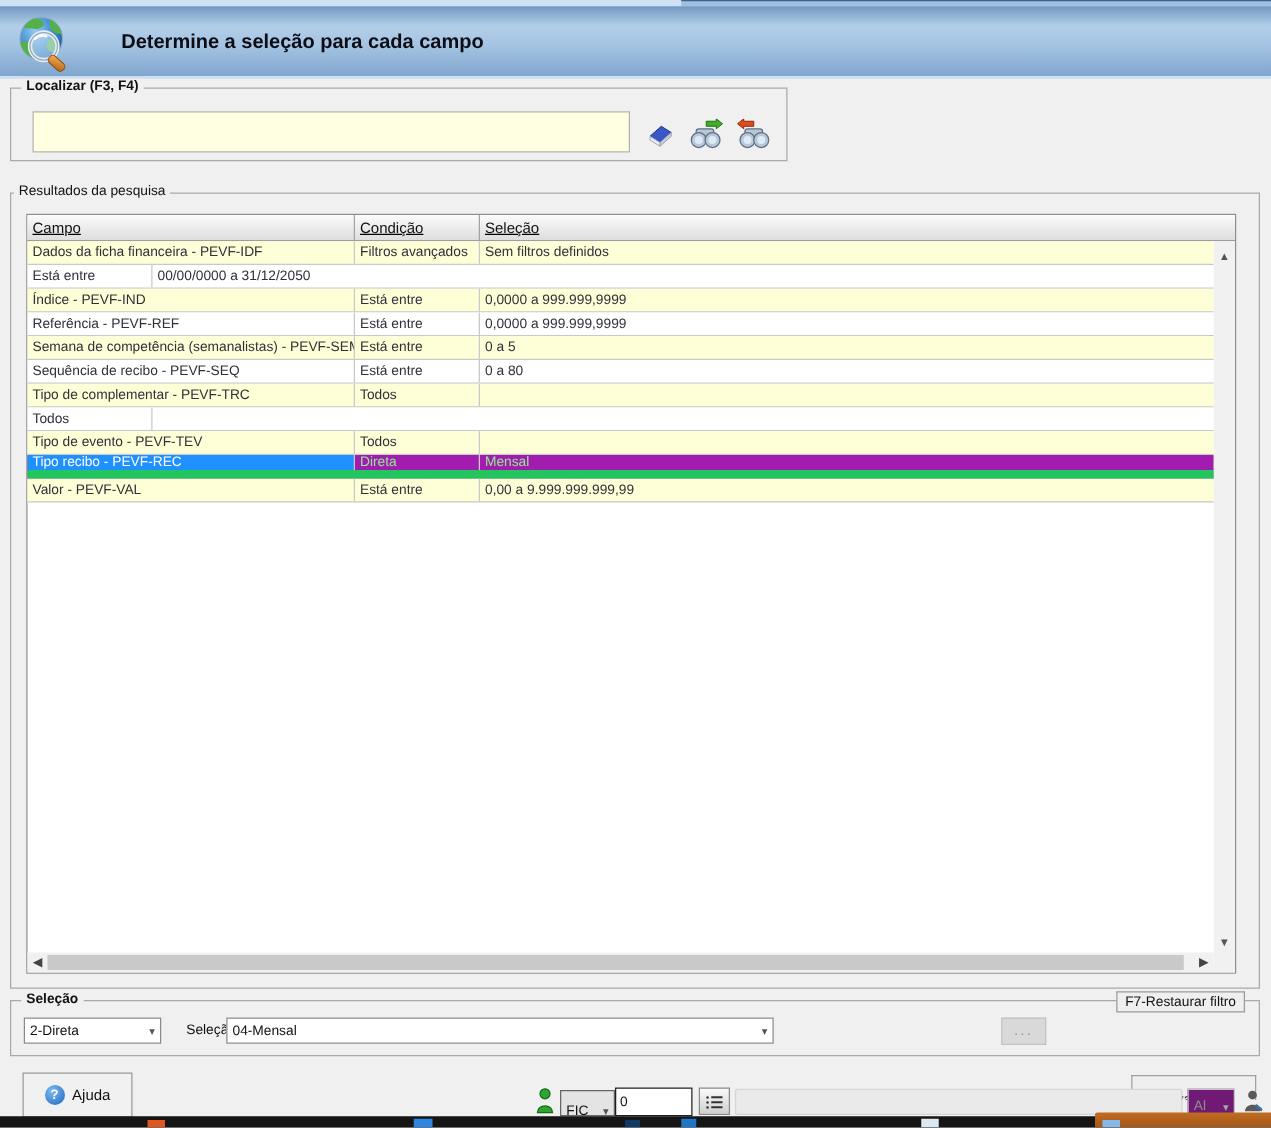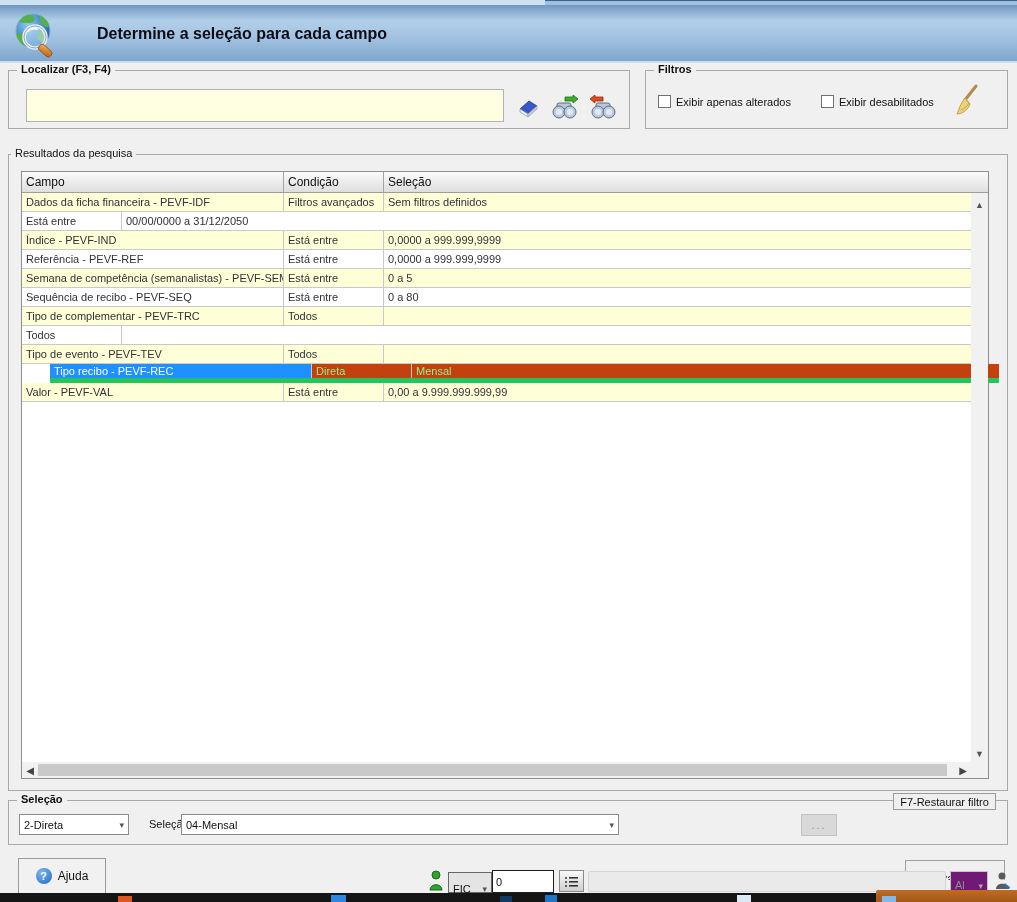--- a/index.html
+++ b/index.html
@@ -27,31 +27,31 @@
   .search-input{position:absolute;left:17px;top:18px;width:478px;height:33px;background:#ffffe1;
        border:1px solid #b2b2b2;font-size:12px;padding:0 5px;outline:none;}
   .tool-ico{position:absolute;top:22px;width:32px;height:30px;display:flex;align-items:center;justify-content:center;}
 
   .cb-row{position:absolute;display:flex;align-items:center;gap:5px;font-size:11px;color:#111;}
   .cb{width:13px;height:13px;background:#fff;border:1px solid #707070;display:inline-block;}
 
   
   .panel{position:absolute;left:12px;top:16px;width:968px;height:608px;background:#fff;border:1px solid #8f8f8f;}
   .thead{position:absolute;left:0;top:0;width:966px;height:21px;
-       background:linear-gradient(180deg,#fbfbfb,#dedede);border-bottom:1px solid #9e9e9e;display:flex;}
+       background:linear-gradient(180deg,#fbfbfb,#dedede);border-bottom:1px solid #9e9e9e;display:flex;text-decoration:underline;}
   .thcell{height:100%;display:flex;align-items:center;padding-left:4px;font-size:12px;color:#111;
        border-right:1px solid #a3a3a3;}
   .thcell.c1{width:262px;} .thcell.c2{width:100px;} .thcell.c3{flex:1;border-right:none;}
   .tbody{position:absolute;left:0;top:21px;width:949px;}
   .trow{display:flex;width:949px;height:19px;border-bottom:1px solid #c9c9c9;background:#fff;}
   .trow.y{background:#ffffd7;}
   .tcell{height:100%;display:flex;align-items:center;padding-left:4px;font-size:11px;color:#30303a;
        border-right:1px solid #c9c9c9;overflow:hidden;white-space:nowrap;}
   .tcell.campo{width:262px;} .tcell.condicao{width:100px;} .tcell.selecao{flex:1;border-right:none;}
-  .trow.sel{background:#c2410c;border-bottom:5px solid #22c55e;margin-left:28px;}
+  .trow.sel{background:#a21caf;border-bottom:7px solid #22c55e;}
   .trow.sel .tcell{color:#90ee90;}
   .trow.sel .tcell.campo{background:#1e90ff;color:#fff;}
 
   
   .vscroll{position:absolute;right:0;top:21px;width:17px;height:571px;background:#f1f1f1;}
   .vscroll .arr{position:absolute;left:0;width:17px;height:16px;color:#555;font-size:9px;
        display:flex;align-items:center;justify-content:center;}
   .hscroll{position:absolute;left:0;bottom:0;width:949px;height:16px;background:#f1f1f1;display:flex;align-items:center;}
   .hscroll .arr{width:16px;height:16px;color:#444;font-size:10px;display:flex;align-items:center;justify-content:center;}
   .hthumb{height:12px;flex:1;background:#c9c9c9;margin-right:8px;}
@@ -163,38 +163,20 @@
         <polygon points="14,2 6,2 6,0 1,4 6,8 6,6 14,6" fill="#e04a1f" stroke="#8e2a0e" stroke-width="0.8"></polygon>
         <rect x="7" y="8" width="14" height="6" rx="2" fill="#b9c7d6" stroke="#5f7184" stroke-width="1"></rect>
         <circle cx="9" cy="17" r="6" fill="#b9c7d6" stroke="#5f7184" stroke-width="1"></circle>
         <circle cx="20" cy="17" r="6" fill="#b9c7d6" stroke="#5f7184" stroke-width="1"></circle>
         <circle cx="9" cy="17" r="3.2" fill="#ddeafa"></circle>
         <circle cx="20" cy="17" r="3.2" fill="#ddeafa"></circle>
       </svg>
     </div>
   </div>
 
-  <div class="grp" style="left:645px;top:70px;width:363px;height:59px;">
-    <span class="glabel">Filtros</span>
-    <div class="cb-row" style="left:12px;top:24px;">
-      <span class="cb"></span>
-      <span>Exibir apenas alterados</span>
-    </div>
-    <div class="cb-row" style="left:175px;top:24px;">
-      <span class="cb"></span>
-      <span>Exibir desabilitados</span>
-    </div>
-    <div style="position:absolute;left:300px;top:12px;">
-      <svg width="40" height="40" viewBox="0 0 40 40">
-        <line x1="30" y1="3" x2="19" y2="17" stroke="#b58a4a" stroke-width="3" stroke-linecap="round"></line>
-        <path d="M19 15 L24 21 C22 27 16 31 11 31 C13 27 14 21 19 15 Z" fill="#ecd27c" stroke="#c2a040" stroke-width="1"></path>
-        <path d="M20 17 L23 20 C21.5 23 18 26 15 27" fill="none" stroke="#c2a040" stroke-width="1"></path>
-      </svg>
-    </div>
-  </div>
 
   <div class="grp" style="left:8px;top:154px;width:1000px;height:637px;">
     <span class="glabel plain">Resultados da pesquisa</span>
 
     <div class="panel">
       <div class="thead">
         <div class="thcell c1">Campo</div>
         <div class="thcell c2">Condição</div>
         <div class="thcell c3">Seleção</div>
       </div>

